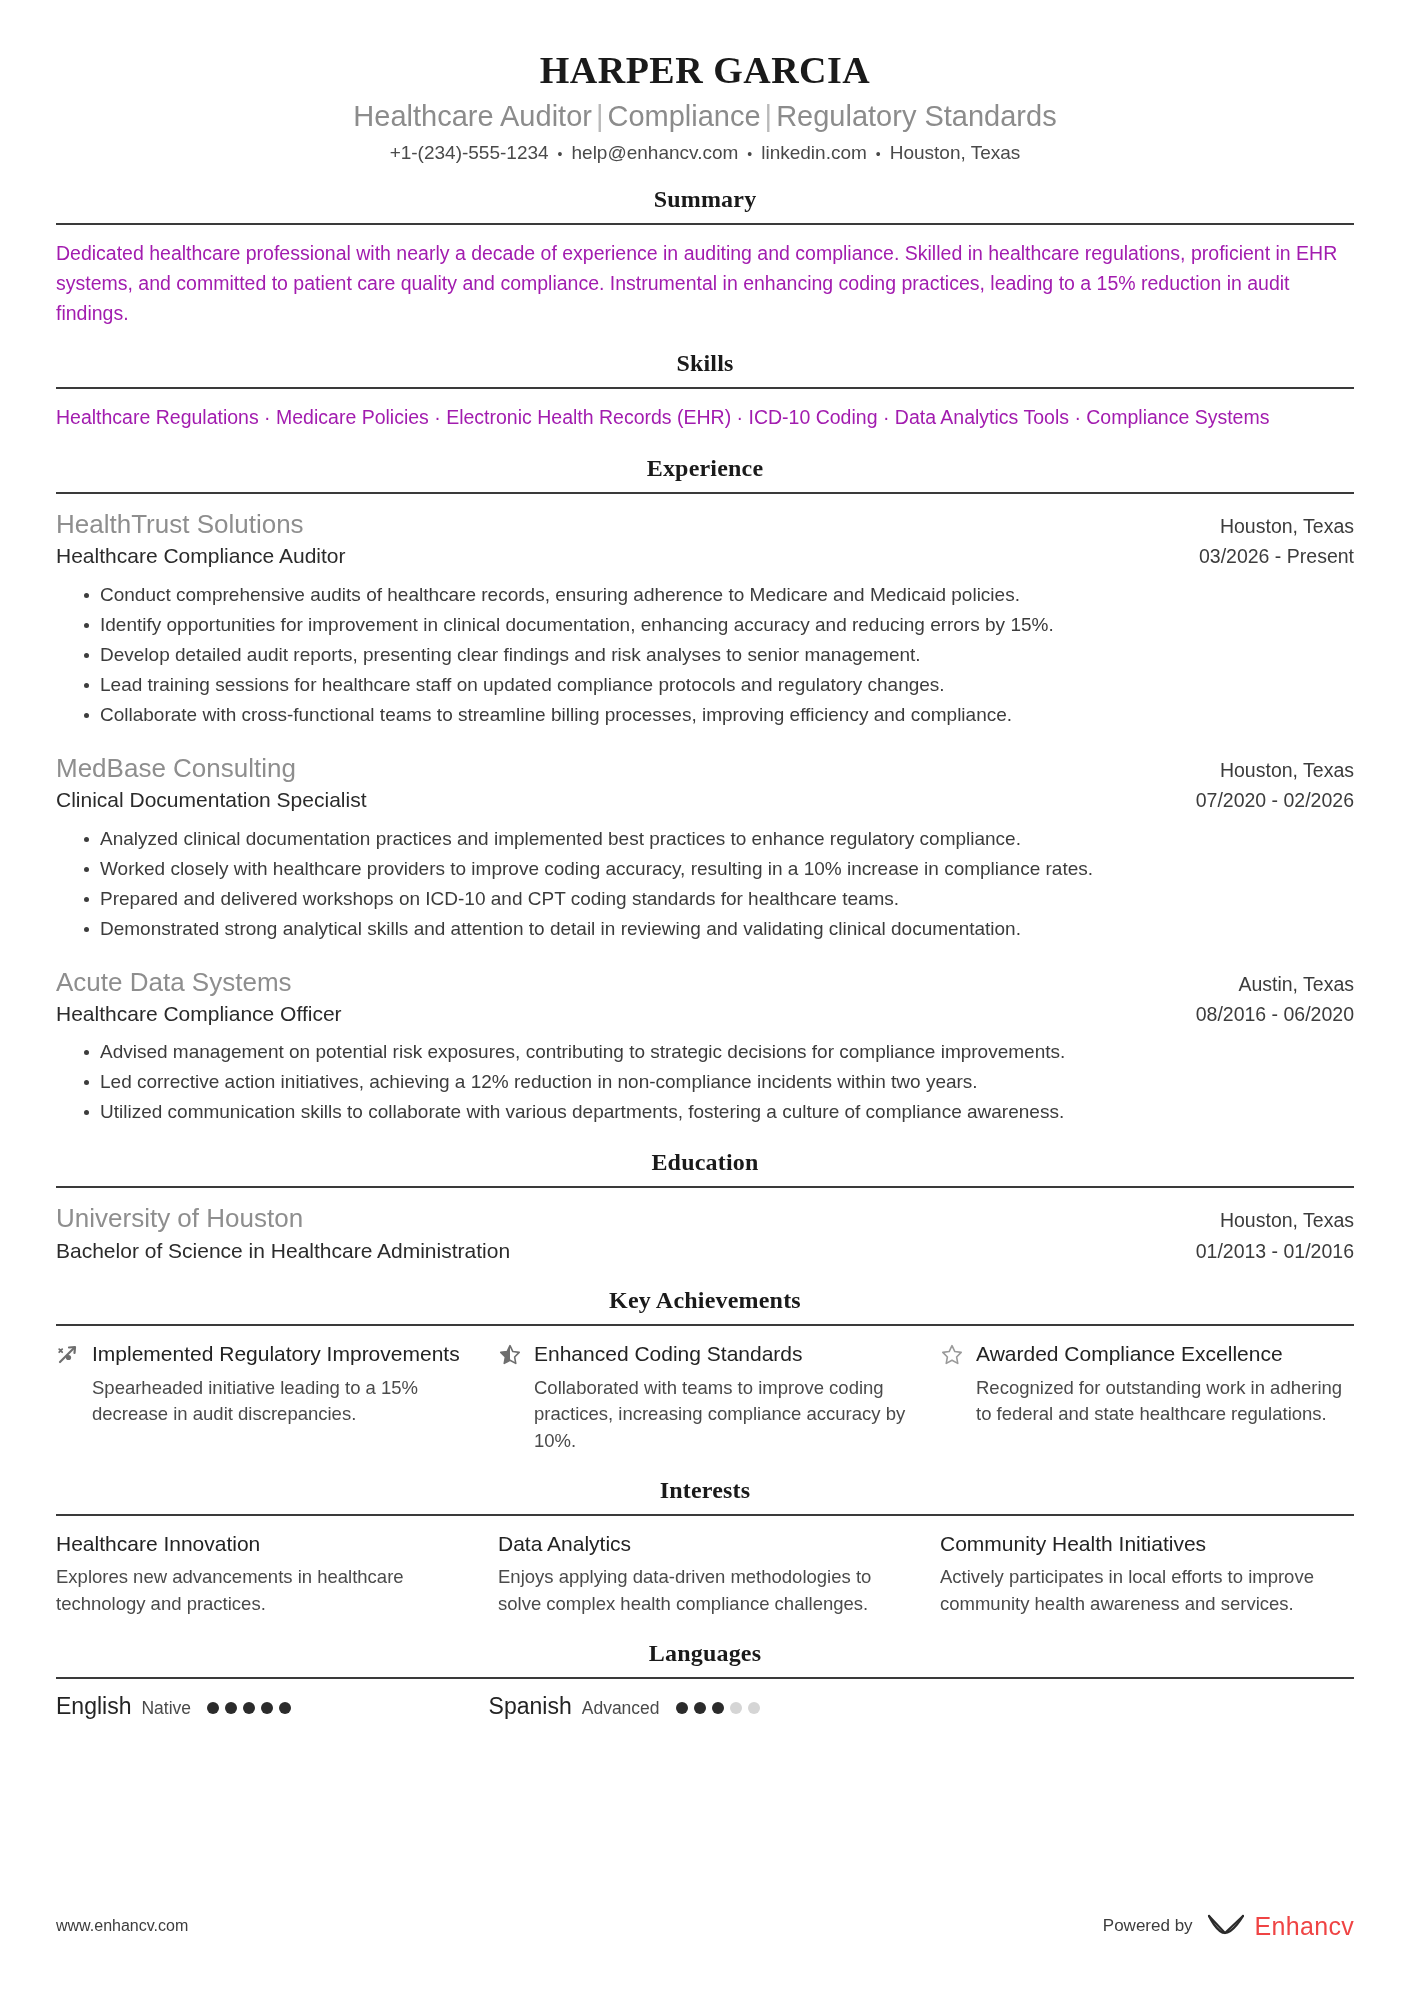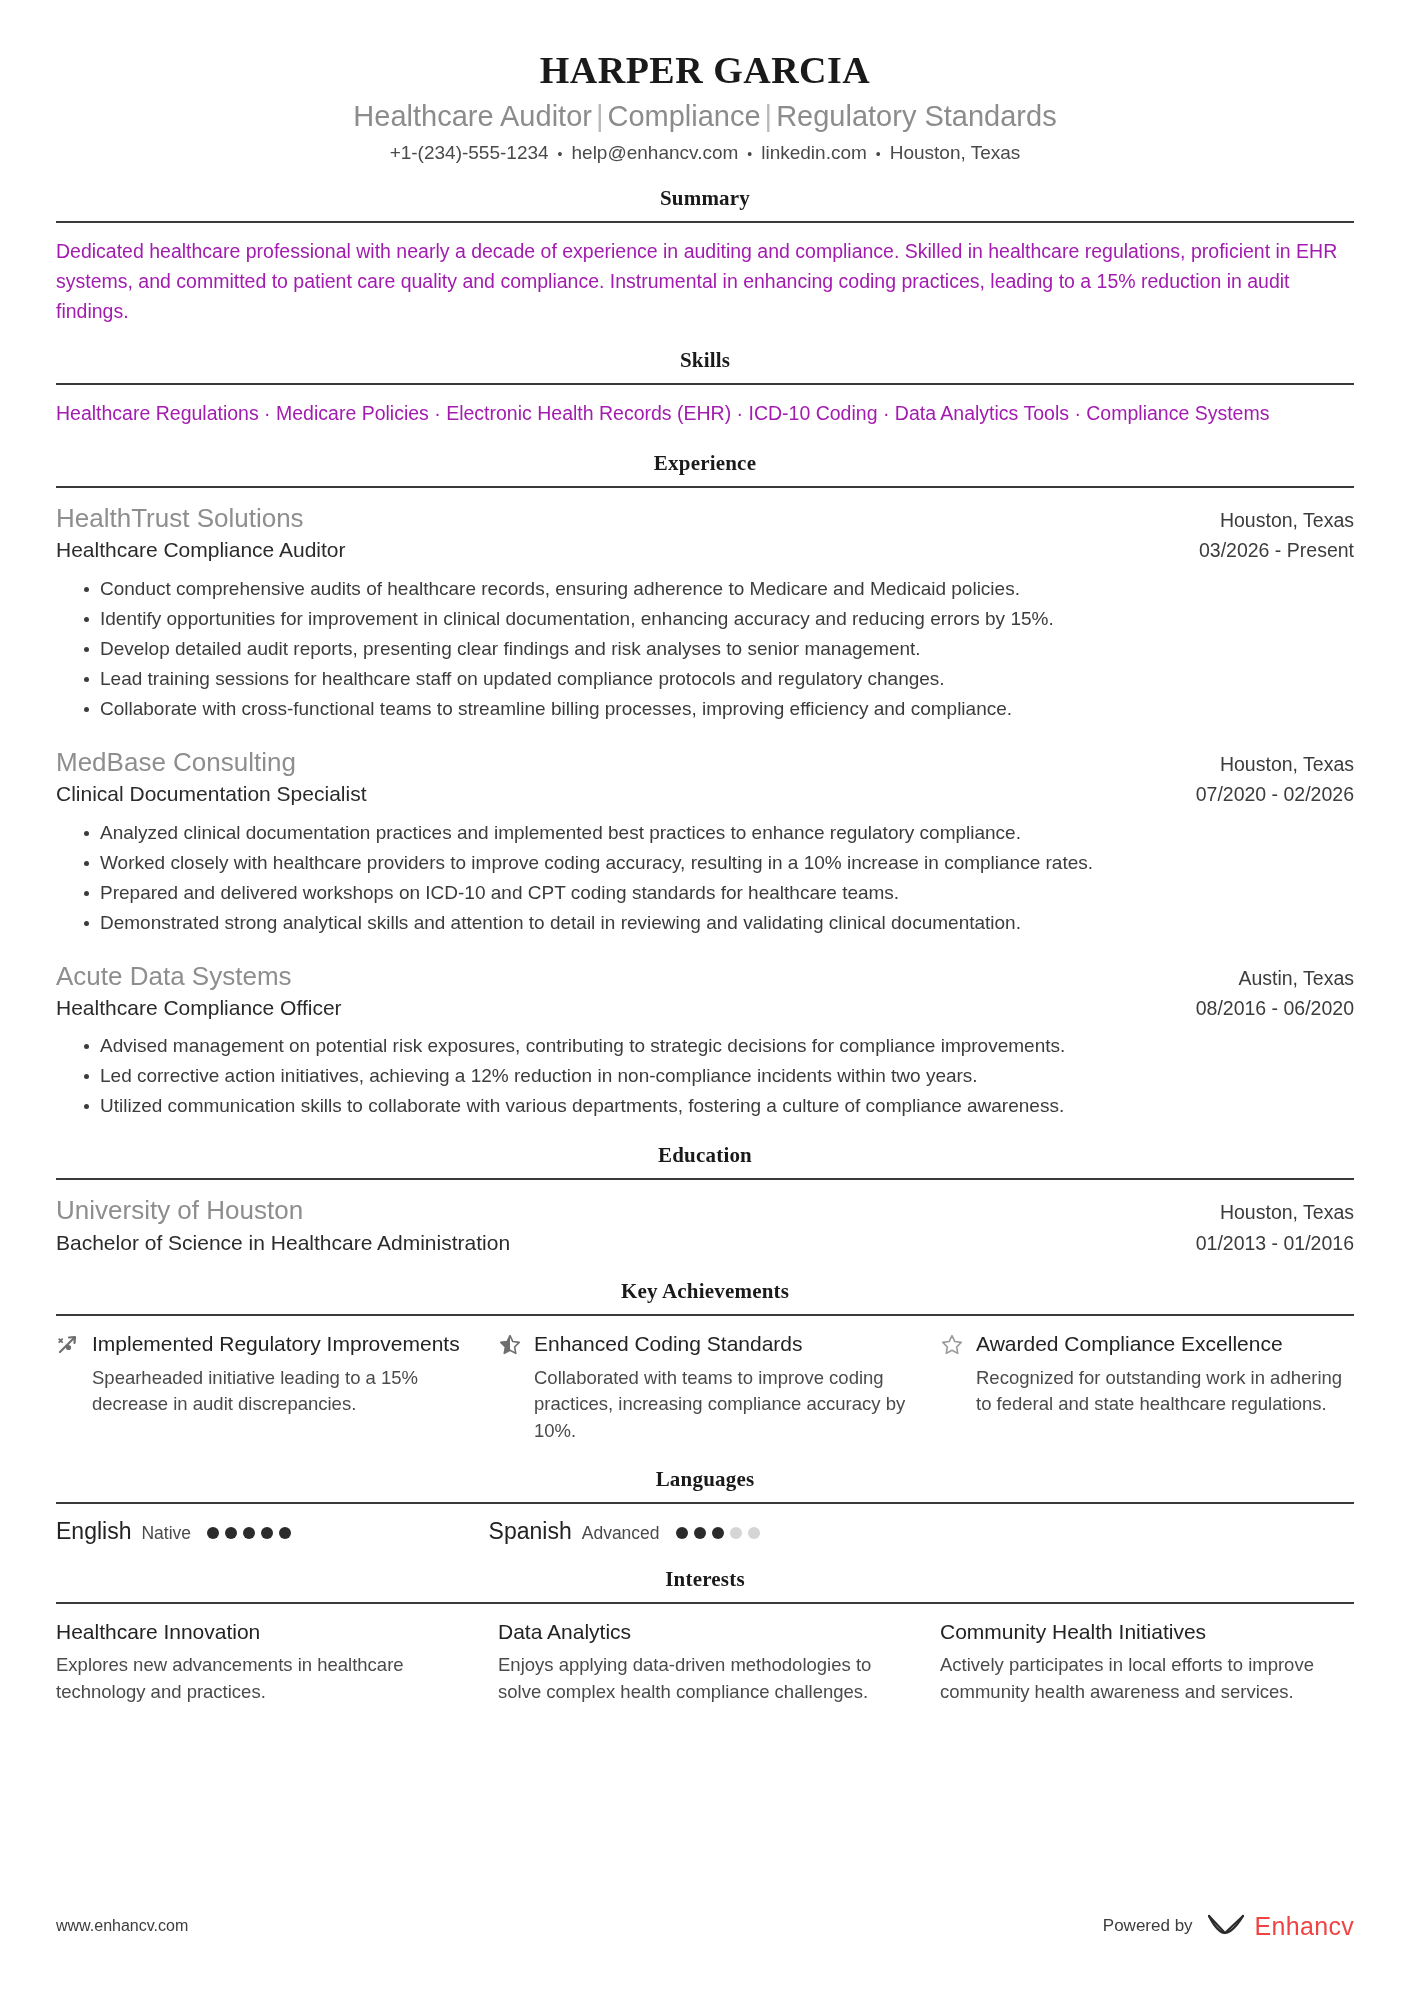--- a/index.html
+++ b/index.html
@@ -54,21 +54,21 @@
     font-size: 14px;
     vertical-align: middle;
   }
 
   
   .section { margin-top: 22px; }
   .section-title {
     text-align: center;
     font-family: "Liberation Serif", serif;
     font-weight: bold;
-    font-size: 21px;
+    font-size: 24px;
     color: #1a1a1a;
     margin-bottom: 10px;
     letter-spacing: 0.2px;
   }
   .rule {
     height: 0;
     border-top: 2px solid #3a3a3a;
     margin-bottom: 14px;
   }
 
@@ -369,20 +369,39 @@
         <div class="ach-body">
           <div class="ach-title">Awarded Compliance Excellence</div>
           <div class="ach-desc">Recognized for outstanding work in adhering to federal and state healthcare regulations.</div>
         </div>
       </div>
 
     </div>
   </div>
 
   <div class="section">
+    <div class="section-title">Interests</div>
+    <div class="rule"></div>
+    <div class="cols3">
+      <div class="col">
+        <div class="int-title">Healthcare Innovation</div>
+        <div class="int-desc">Explores new advancements in healthcare technology and practices.</div>
+      </div>
+      <div class="col">
+        <div class="int-title">Data Analytics</div>
+        <div class="int-desc">Enjoys applying data-driven methodologies to solve complex health compliance challenges.</div>
+      </div>
+      <div class="col">
+        <div class="int-title">Community Health Initiatives</div>
+        <div class="int-desc">Actively participates in local efforts to improve community health awareness and services.</div>
+      </div>
+    </div>
+  </div>
+
+  <div class="section">
     <div class="section-title">Languages</div>
     <div class="rule"></div>
     <div class="langs">
       <div class="lang">
         <span class="lang-name">English</span>
         <span class="lang-level">Native</span>
         <span class="dots">
             <span class="on"></span>
             <span class="on"></span>
             <span class="on"></span>
@@ -395,39 +414,20 @@
         <span class="lang-level">Advanced</span>
         <span class="dots">
             <span class="on"></span>
             <span class="on"></span>
             <span class="on"></span>
             <span></span>
             <span></span>
           </span>
       </div>
       <div class="lang"></div>
-    </div>
-  </div>
-
-  <div class="section">
-    <div class="section-title">Interests</div>
-    <div class="rule"></div>
-    <div class="cols3">
-      <div class="col">
-        <div class="int-title">Healthcare Innovation</div>
-        <div class="int-desc">Explores new advancements in healthcare technology and practices.</div>
-      </div>
-      <div class="col">
-        <div class="int-title">Data Analytics</div>
-        <div class="int-desc">Enjoys applying data-driven methodologies to solve complex health compliance challenges.</div>
-      </div>
-      <div class="col">
-        <div class="int-title">Community Health Initiatives</div>
-        <div class="int-desc">Actively participates in local efforts to improve community health awareness and services.</div>
-      </div>
     </div>
   </div>
 
   <div class="footer">
     <div class="footer-url">www.enhancv.com</div>
     <div class="footer-right">
       <span class="powered">Powered by</span>
       <span class="brand">
         <span>
           <svg width="42" height="28" viewBox="0 0 42 28" fill="none" aria-hidden="true">

